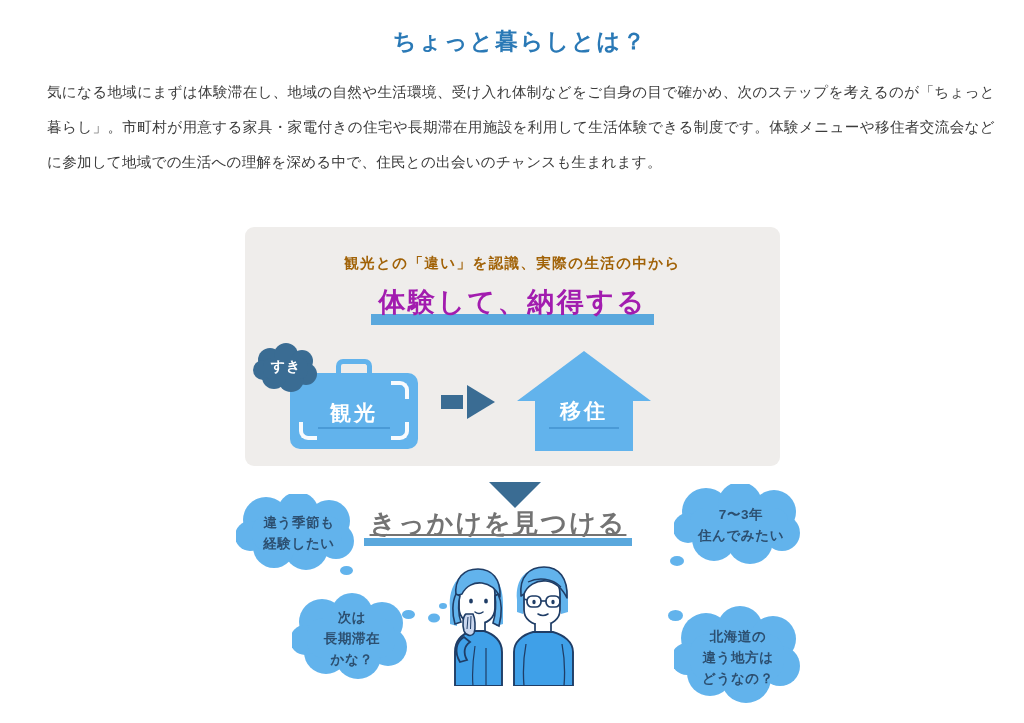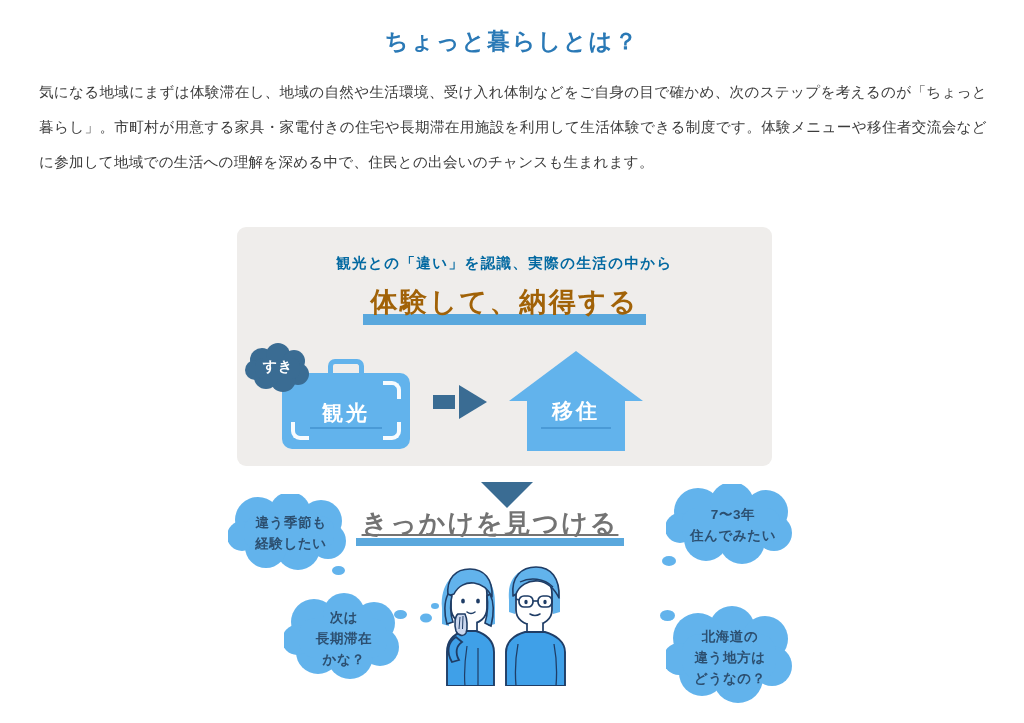--- a/index.html
+++ b/index.html
@@ -8,20 +8,21 @@
     margin: 0; padding: 0;
     width: 1024px; height: 723px;
     background: #ffffff;
     font-family: "Liberation Sans", "DejaVu Sans", sans-serif;
     overflow: hidden;
   }
   #page {
     position: relative;
     width: 816px; height: 723px;
     background: #ffffff;
+    margin-left: 8px;
   }
 
   
   #page-title {
     position: absolute;
     left: 0; top: 11px;
     width: 1024px;
     text-align: center;
     font-size: 23px;
     font-weight: bold;
@@ -52,36 +53,36 @@
     border-radius: 9px;
   }
   #panel-lede {
     position: absolute;
     left: 0; top: 27px;
     width: 535px;
     text-align: center;
     font-size: 14.5px;
     font-weight: bold;
     letter-spacing: 1.4px;
-    color: #0369a1;
+    color: #a16207;
     white-space: nowrap;
   }
   #panel-headline-wrap {
     position: absolute;
     left: 0; top: 57px;
     width: 535px;
     text-align: center;
   }
   #panel-headline {
     position: relative;
     display: inline-block;
     font-size: 27px;
     font-weight: bold;
     letter-spacing: 2.5px;
-    color: #a16207;
+    color: #a21caf;
     padding: 0 7px 5px 7px;
     white-space: nowrap;
   }
   #panel-headline-underline {
     position: absolute;
     left: 0; bottom: 0;
     width: 100%; height: 11px;
     background: #5aa8dd;
     z-index: 0;
   }

